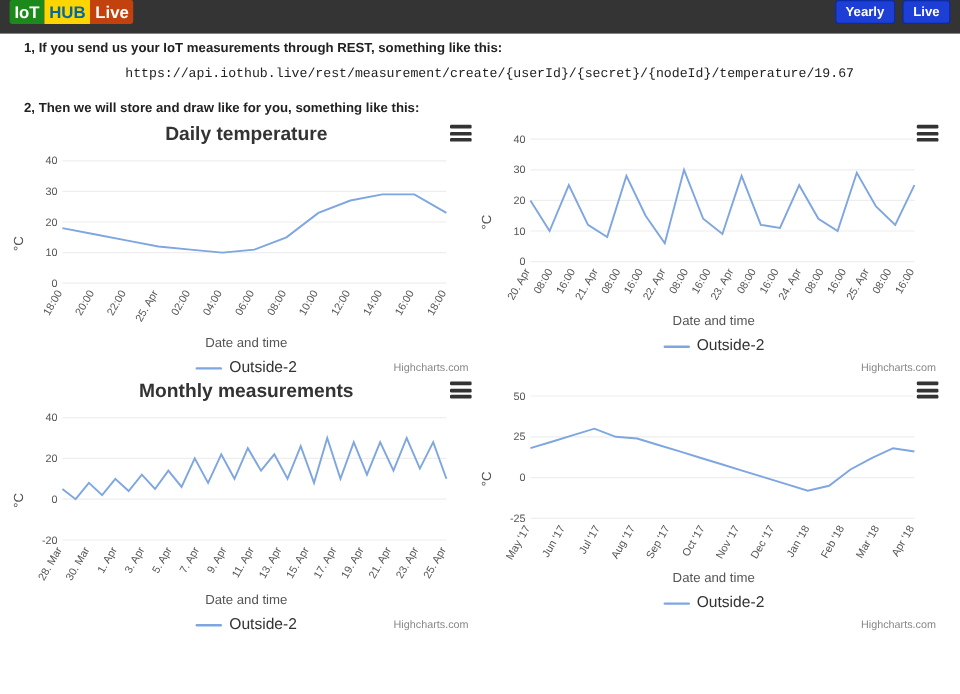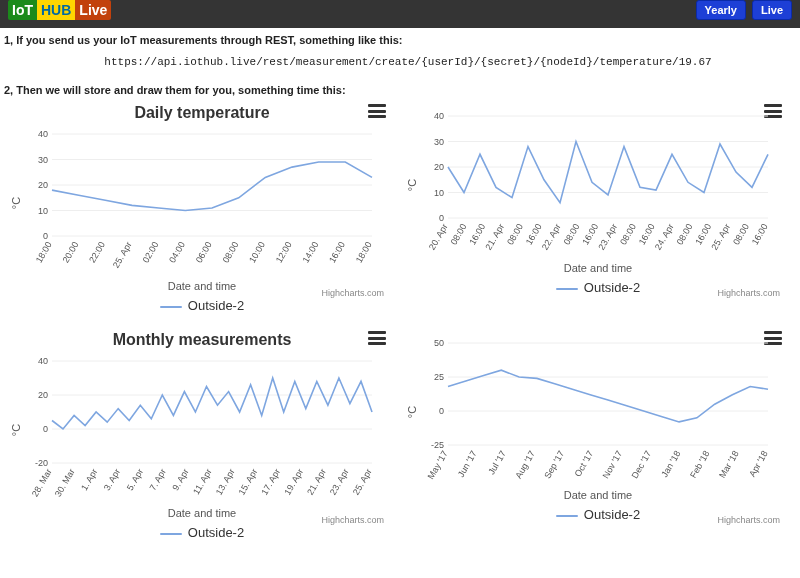--- a/index.html
+++ b/index.html
@@ -3,33 +3,33 @@
 <meta charset="utf-8">
 <style>
   html, body { margin:0; padding:0; font-family: Arial, Helvetica, sans-serif; background:#fff; color:#222; }
   .topbar { background:#343434; height:28px; display:flex; align-items:flex-start; justify-content:space-between; padding:0 8px; }
   .logo { display:flex; font-weight:bold; font-size:14px; }
   .logo-iot { background:#1b8a1b; color:#fff; padding:2px 4px; border-radius:2px 0 0 2px; }
   .logo-hub { background:#ffd500; color:#0369a1; padding:2px 4px; }
   .logo-live { background:#c2410c; color:#fff; padding:2px 4px; border-radius:0 2px 2px 0; }
   .topbtns { display:flex; gap:6px; }
   .topbtn { background:#1d3fd6; color:#fff; font-size:11px; font-weight:bold; padding:3px 8px; border-radius:3px; cursor:pointer; border:1px solid #0b2aa8;}
-  .intro { padding:6px 4px; font-size:11px; font-weight:bold; color:#222; }
+  .intro { padding:6px 20px; font-size:11px; font-weight:bold; color:#222; }
   .api-url { font-family: "Courier New", monospace; font-size:11px; text-align:center; padding:4px 0 10px 16px; font-weight:normal; }
-  .charts { display:grid; grid-template-columns: 1fr 1fr; gap:16px; padding:0 12px 10px 12px; }
+  .charts { display:grid; grid-template-columns: 1fr 1fr; gap:3px; padding:0 12px 10px 12px; }
   .chart { position:relative; }
   .chart-head { position:relative; text-align:center; font-size:16px; font-weight:bold; color:#333; padding:2px 0; }
   .hamburger { position:absolute; right:6px; top:2px; width:18px; height:14px; cursor:pointer; display:flex; flex-direction:column; justify-content:space-between; }
   .hamburger span { display:block; height:3px; background:#333; border-radius:1px; }
   .plot { height:150px; position:relative; margin:4px 0 0 0; }
   .ylabel { position:absolute; left:-2px; top:50%; transform:translateY(-50%) rotate(-90deg); transform-origin:center; font-size:11px; color:#555; }
   .xlabel { text-align:center; font-size:11px; color:#555; margin-top:2px; }
   .legend { text-align:center; font-size:13px; color:#333; margin-top:6px; }
   .legend .swatch { display:inline-block; width:22px; height:2px; background:#7ea6e0; vertical-align:middle; margin-right:6px; border-radius:1px;}
-  .credit { position:absolute; right:8px; bottom:15px; font-size:9px; color:#888; }
+  .credit { position:absolute; right:8px; bottom:2px; font-size:9px; color:#888; }
   svg { display:block; }
   .grid line { stroke:#eee; stroke-width:1; }
   .axis text { font-size:9px; fill:#555; }
   .series { fill:none; stroke:#7ea6e0; stroke-width:1.6; }
 </style>
 </head>
 <body>
 
 <div class="topbar">
   <div class="logo">
@@ -38,21 +38,21 @@
     <span class="logo-live">Live</span>
   </div>
   <div class="topbtns">
     <div class="topbtn">Yearly</div>
     <div class="topbtn">Live</div>
   </div>
 </div>
 
 <div class="intro">1, If you send us your IoT measurements through REST, something like this:</div>
 <div class="api-url">https://api.iothub.live/rest/measurement/create/{userId}/{secret}/{nodeId}/temperature/19.67</div>
-<div class="intro">2, Then we will store and draw them for you, something time this:</div>
+<div class="intro">2, Then we will store and draw like for you, something like this:</div>
 
 <div class="charts" id="charts">
   <div class="chart">
     <div class="chart-head">
       <span>Daily temperature</span>
       <div class="hamburger">
           <span></span>
           <span></span>
           <span></span>
         </div>

